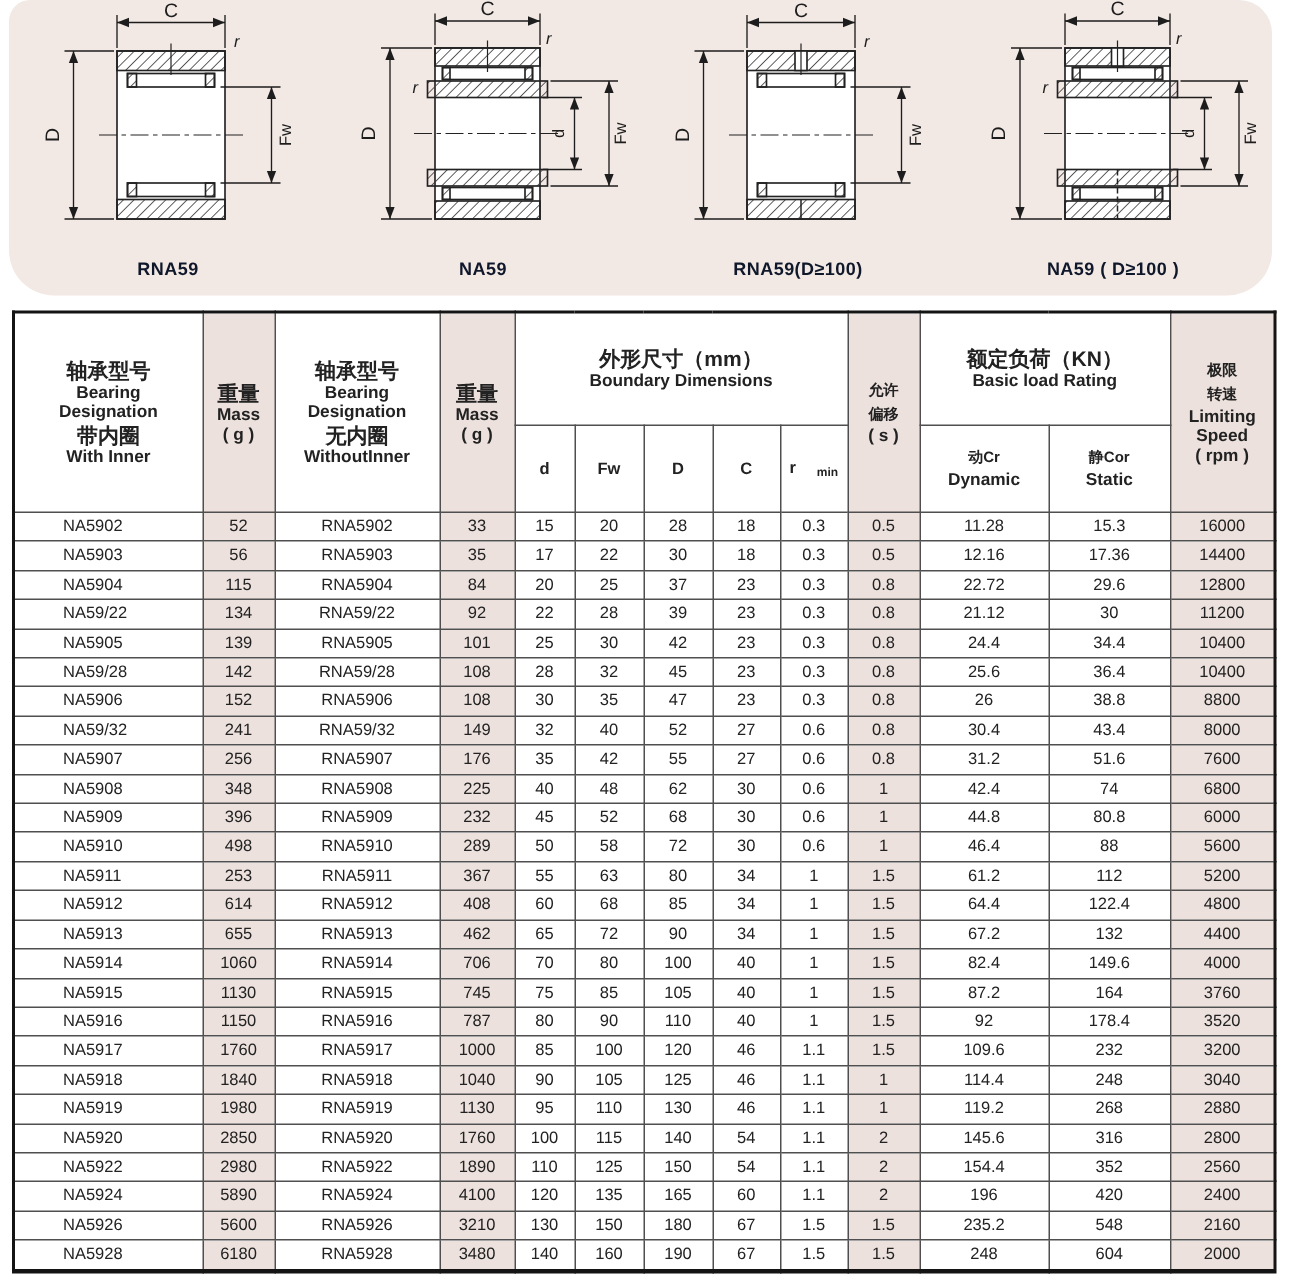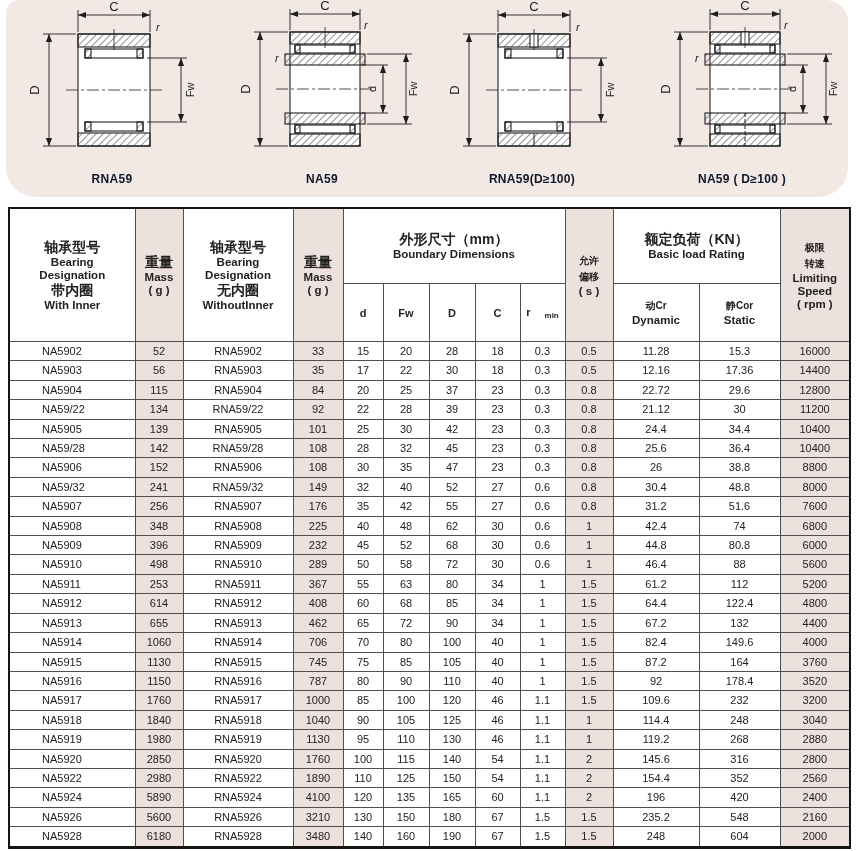--- a/index.html
+++ b/index.html
@@ -433,21 +433,21 @@
         <td class="p">241</td>
         <td class="w">RNA59/32</td>
         <td class="p">149</td>
         <td class="w">32</td>
         <td class="w">40</td>
         <td class="w">52</td>
         <td class="w">27</td>
         <td class="w">0.6</td>
         <td class="p">0.8</td>
         <td class="w">30.4</td>
-        <td class="w">48.8</td>
+        <td class="w">43.4</td>
         <td class="p">8000</td>
       </tr>
       <tr>
         <td class="w left">NA5907</td>
         <td class="p">256</td>
         <td class="w">RNA5907</td>
         <td class="p">176</td>
         <td class="w">35</td>
         <td class="w">42</td>
         <td class="w">55</td>

